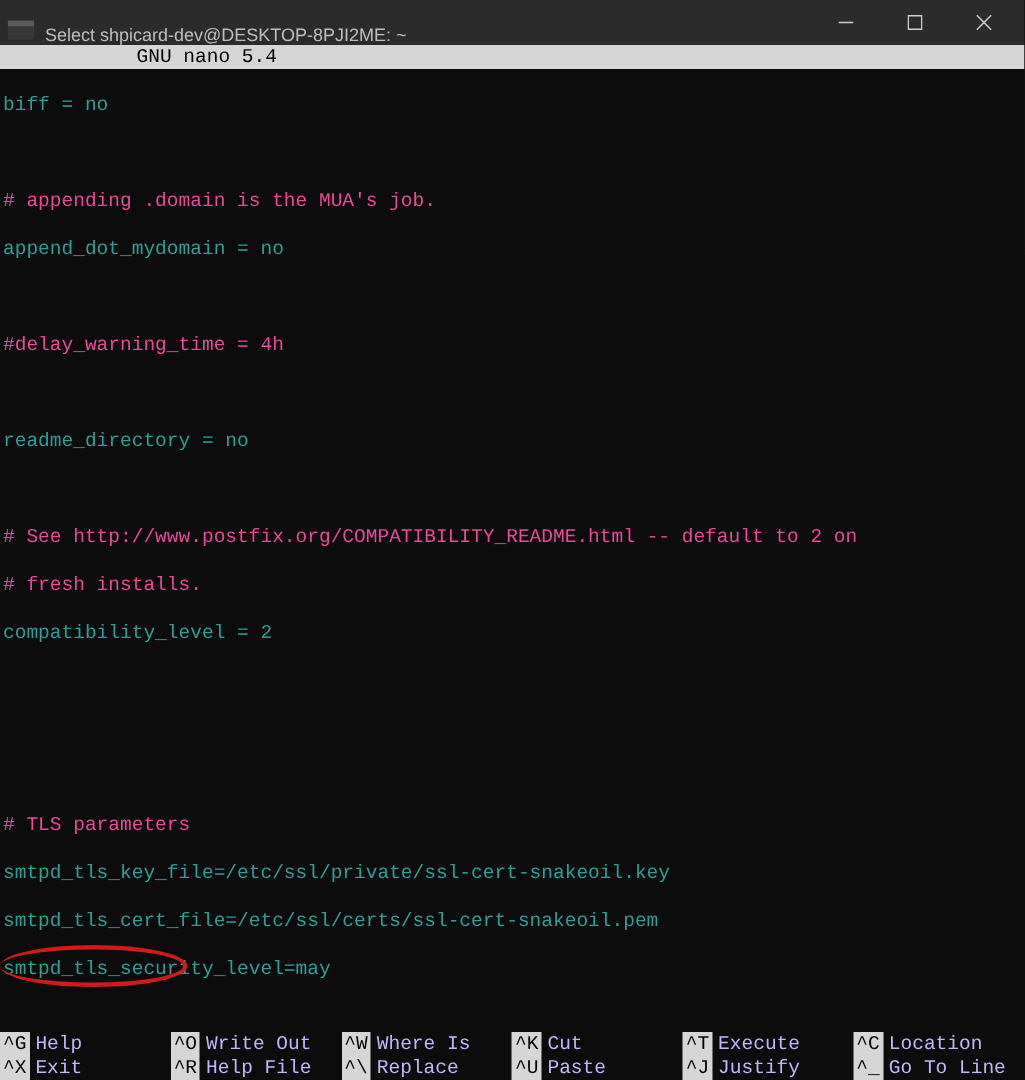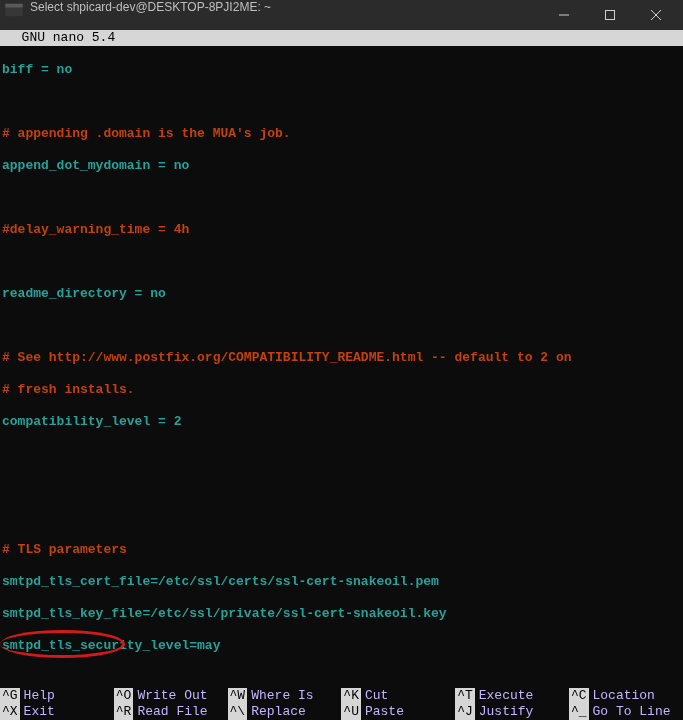--- a/index.html
+++ b/index.html
@@ -2,21 +2,21 @@
 <html><head>
 <meta charset="utf-8">
 <style>
   * { margin: 0; padding: 0; box-sizing: border-box; }
   html, body { width: 683px; height: 720px; overflow: hidden; font-family: Consolas, 'Courier New', monospace; }
   body { background: #1a1a1a; }
   .titlebar {
     height: 30px;
     background: #2b2b2b;
     display: flex;
-    align-items: flex-start;
+    align-items: flex-end;
     padding: 0 4px;
     color: #c0c0c0;
     font-size: 12px;
     font-family: 'Segoe UI', Arial, sans-serif;
     user-select: none;
   }
   .titlebar-icon { width: 20px; height: 20px; margin-right: 6px; display:flex; align-items:center; justify-content:center; }
   .titlebar-title { flex: 1; color: #bfbfbf; }
   .titlebar-controls { display: flex; }
   .ctrl-btn { width: 46px; height: 30px; display:flex; align-items:center; justify-content:center; color:#cfcfcf; }
@@ -34,33 +34,32 @@
   }
 
   .nano-header {
     background: #d6d6d6;
     color: #000;
     height: 16px;
     display: flex;
     white-space: pre;
   }
   .nano-header span { display:inline-block; }
-  .nano-title-left { padding-left: 6px; width: 240px; }
+  .nano-title-left { padding-left: 20px; width: 240px; text-align: center; }
   .nano-title-center { flex:1; }
   .nano-title-right { width: 60px; text-align:right; padding-right:8px; }
 
   .editor-body {
     padding: 0 2px;
     white-space: pre;
     height: 642px;
     overflow: hidden;
-    font-weight: bold;
   }
   .line { height:16px; }
-  .comment { color: #c2410c; }
+  .comment { color: #ec4899; }
   .kw { color: #2aa198; }
   .ellipse {
     position:absolute;
     border: 3px solid #d11a1a;
     border-radius: 50% / 50%;
     pointer-events:none;
   }
   .ell-outer {
     left: 0px; top: 600px; width: 125px; height: 28px;
     border-left: none;
@@ -134,22 +133,22 @@
 <div class="line"></div>
 <div class="line"><span class="kw">readme_directory = no</span></div>
 <div class="line"></div>
 <div class="line"><span class="comment"># See http://www.postfix.org/COMPATIBILITY_README.html -- default to 2 on</span></div>
 <div class="line"><span class="comment"># fresh installs.</span></div>
 <div class="line"><span class="kw">compatibility_level = 2</span></div>
 <div class="line"></div>
 <div class="line"></div>
 <div class="line"></div>
 <div class="line"><span class="comment"># TLS parameters</span></div>
+<div class="line"><span class="kw">smtpd_tls_key_file=/etc/ssl/private/ssl-cert-snakeoil.key</span></div>
 <div class="line"><span class="kw">smtpd_tls_cert_file=/etc/ssl/certs/ssl-cert-snakeoil.pem</span></div>
-<div class="line"><span class="kw">smtpd_tls_key_file=/etc/ssl/private/ssl-cert-snakeoil.key</span></div>
 <div class="line"><span class="kw">smtpd_tls_security_level=may</span></div>
 
 
 
 
 
 
 
 
 
@@ -191,21 +190,21 @@
         <span class="shortcut-key">^C</span>
         <span class="shortcut-label">Location</span>
       </div>
 
     <div class="cell">
         <span class="shortcut-key">^X</span>
         <span class="shortcut-label">Exit</span>
       </div>
     <div class="cell">
         <span class="shortcut-key">^R</span>
-        <span class="shortcut-label">Read File</span>
+        <span class="shortcut-label">Help File</span>
       </div>
     <div class="cell">
         <span class="shortcut-key">^\</span>
         <span class="shortcut-label">Replace</span>
       </div>
     <div class="cell">
         <span class="shortcut-key">^U</span>
         <span class="shortcut-label">Paste</span>
       </div>
     <div class="cell">

